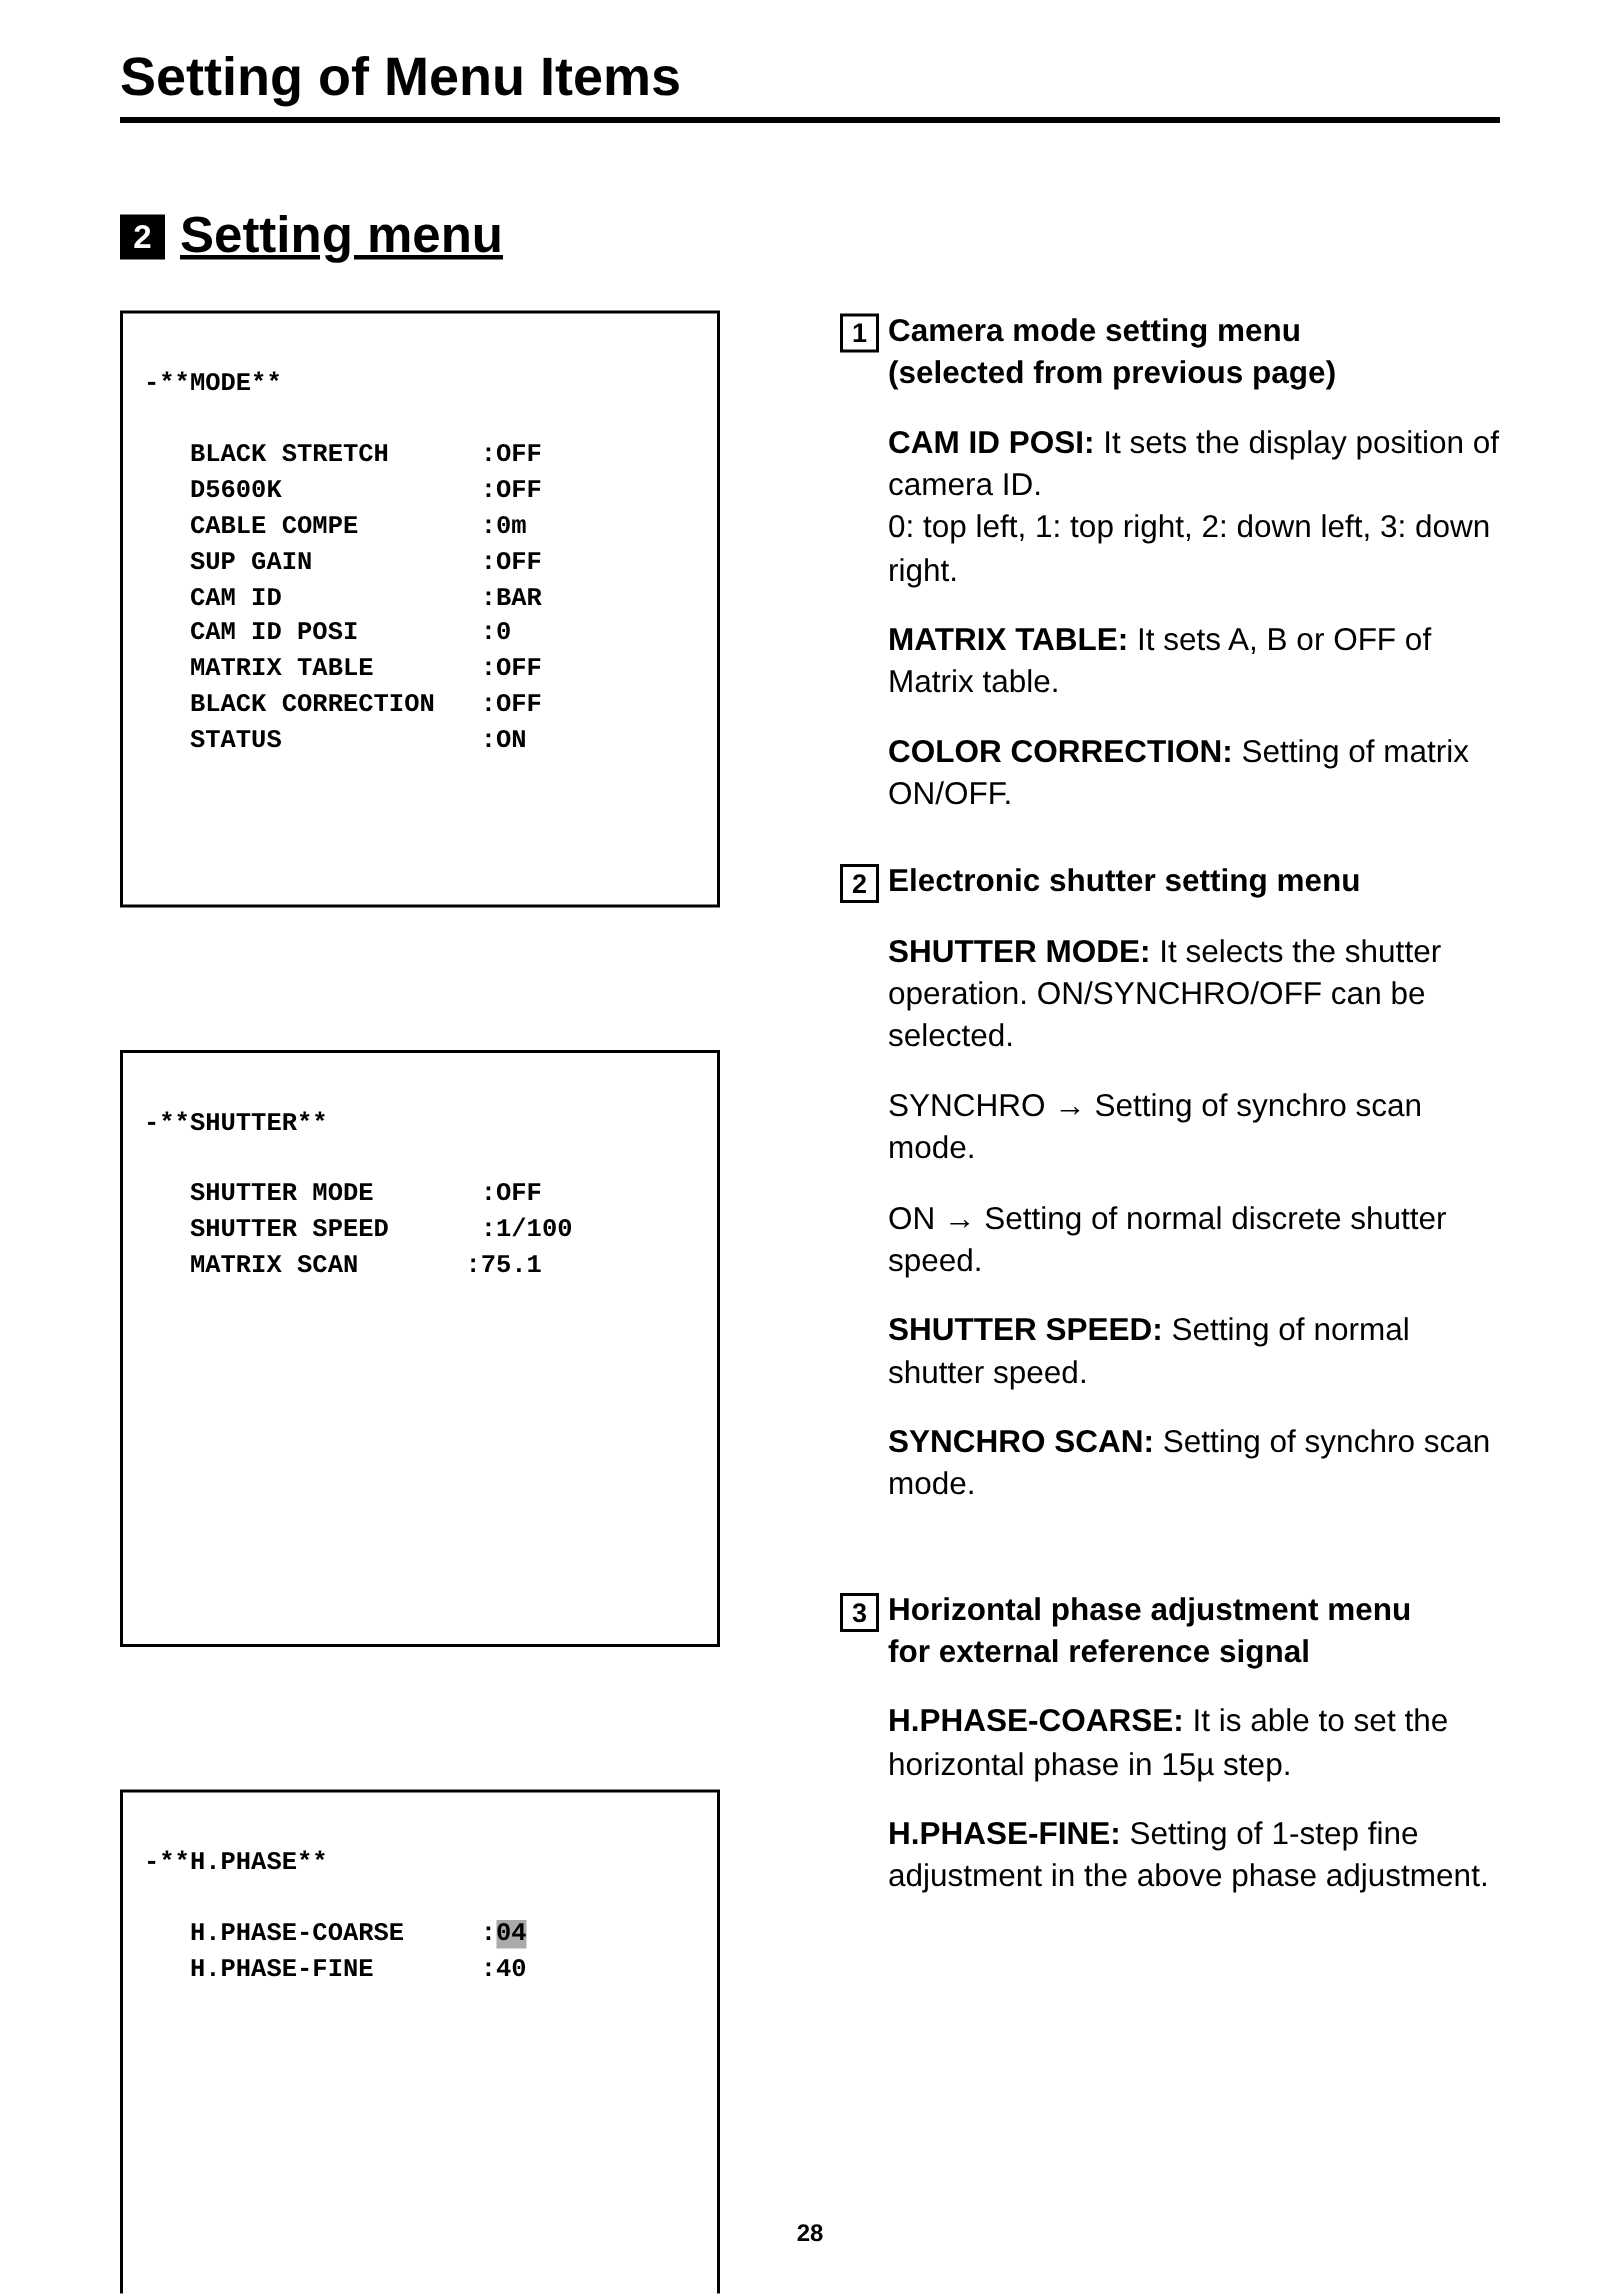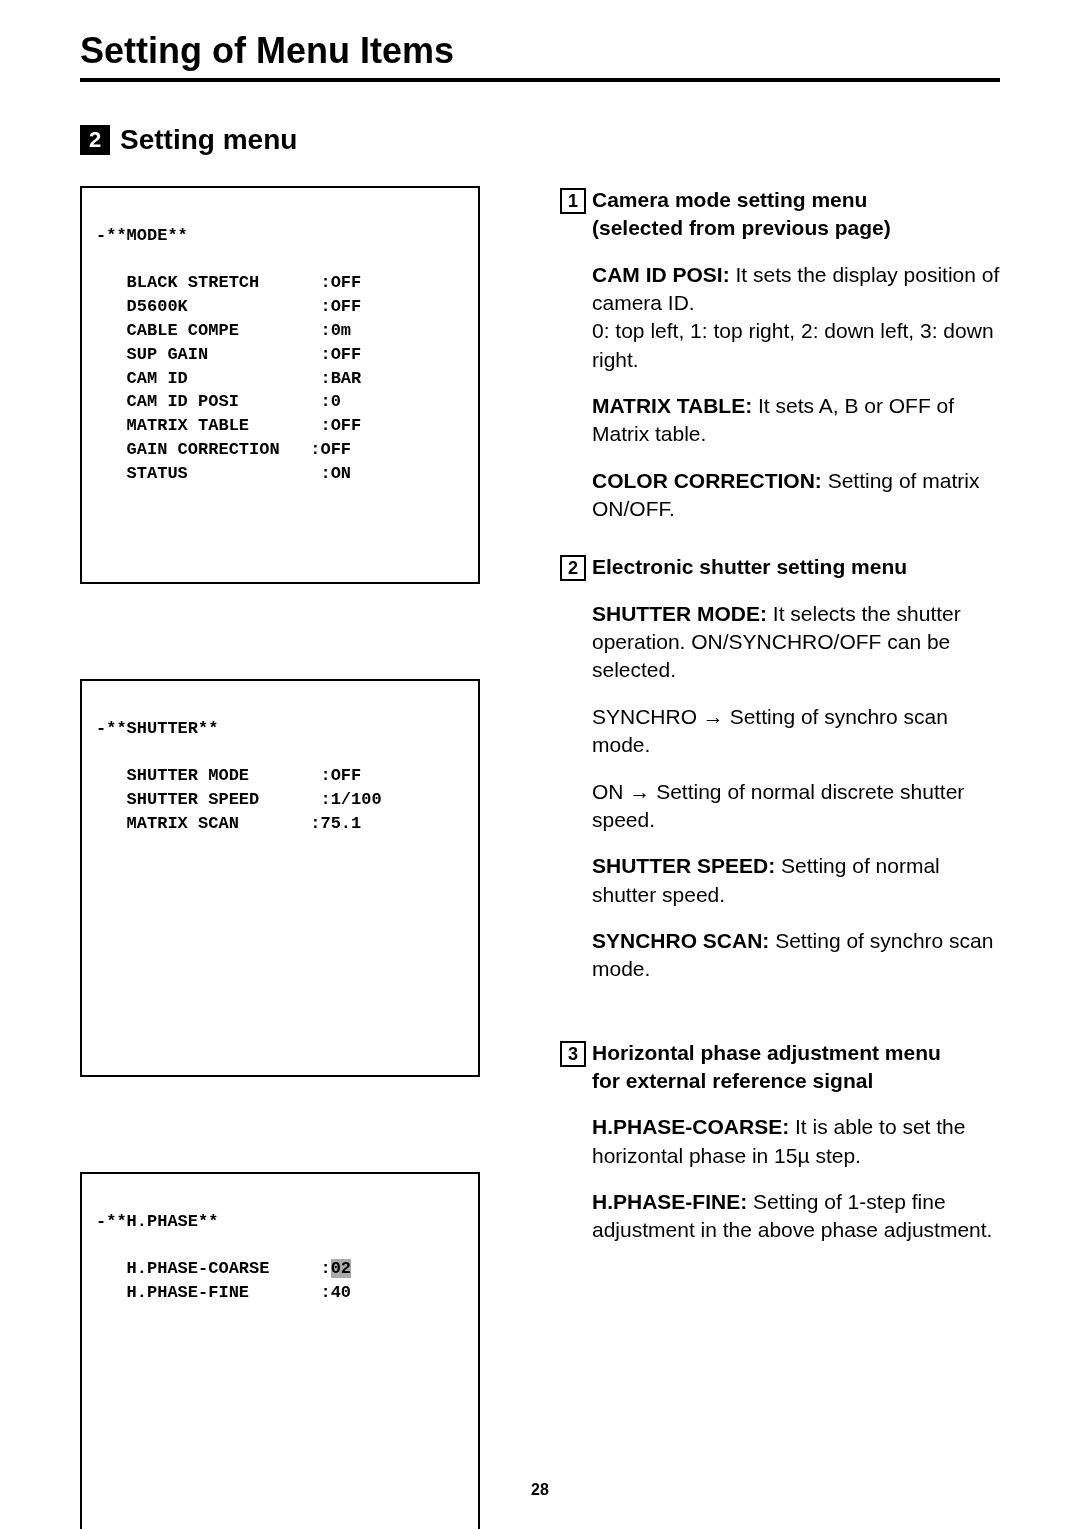--- a/index.html
+++ b/index.html
@@ -13,21 +13,21 @@
     color: #000;
   }
   .page {
     padding: 30px 80px 0 80px;
   }
   .page-title {
     font-size: 36px;
     font-weight: bold;
     padding-bottom: 6px;
     border-bottom: 4px solid #000;
-    margin-bottom: 42px;
+    margin-bottom: 56px;
   }
   .section-row {
     display: flex;
     align-items: center;
     margin-bottom: 30px;
   }
   .num-box {
     display: inline-flex;
     justify-content: center;
     align-items: center;
@@ -47,22 +47,23 @@
     height: 22px;
     border: 2px solid #000;
     color: #000;
     font-weight: bold;
     font-size: 18px;
     margin-right: 6px;
     line-height: 1;
     vertical-align: text-top;
   }
   .section-title {
-    font-size: 28px;
-    font-weight: bold;
+    font-size: 34px;
+    font-weight: bold;
+    text-decoration: underline;
   }
   .columns {
     display: flex;
     gap: 80px;
   }
   .left-col {
     width: 400px;
     flex-shrink: 0;
   }
   .right-col {
@@ -130,36 +131,36 @@
       <div class="screen-box">
 <span class="mono-row">-**MODE**</span>
 
 <span class="mono-row">   <span>BLACK STRETCH</span>      <span>:OFF</span></span>
 <span class="mono-row">   <span>D5600K</span>             <span>:OFF</span></span>
 <span class="mono-row">   <span>CABLE COMPE</span>        <span>:0m</span></span>
 <span class="mono-row">   <span>SUP GAIN</span>           <span>:OFF</span></span>
 <span class="mono-row">   <span>CAM ID</span>             <span>:BAR</span></span>
 <span class="mono-row">   <span>CAM ID POSI</span>        <span>:0</span></span>
 <span class="mono-row">   <span>MATRIX TABLE</span>       <span>:OFF</span></span>
-<span class="mono-row">   <span>GAIN CORRECTION</span>   <span>:OFF</span></span>
+<span class="mono-row">   <span>BLACK CORRECTION</span>   <span>:OFF</span></span>
 <span class="mono-row">   <span>STATUS</span>             <span>:ON</span></span>
 </div>
 
       <div class="screen-box">
 <span class="mono-row">-**SHUTTER**</span>
 
 <span class="mono-row">   <span>SHUTTER MODE</span>       <span>:OFF</span></span>
 <span class="mono-row">   <span>SHUTTER SPEED</span>      <span>:1/100</span></span>
 <span class="mono-row">   <span>MATRIX SCAN</span>       <span>:75.1</span></span>
 </div>
 
       <div class="screen-box screen-box-last">
 <span class="mono-row">-**H.PHASE**</span>
 
-<span class="mono-row">   <span>H.PHASE-COARSE</span>     <span>:</span><span class="hl">02</span></span>
+<span class="mono-row">   <span>H.PHASE-COARSE</span>     <span>:</span><span class="hl">04</span></span>
 <span class="mono-row">   <span>H.PHASE-FINE</span>       <span>:40</span></span>
 </div>
 
     </div>
 
     <div class="right-col">
 
       <div class="desc-block">
         <div>
           <span class="num-box-outline">1</span><span class="desc-heading">Camera mode setting menu</span>

